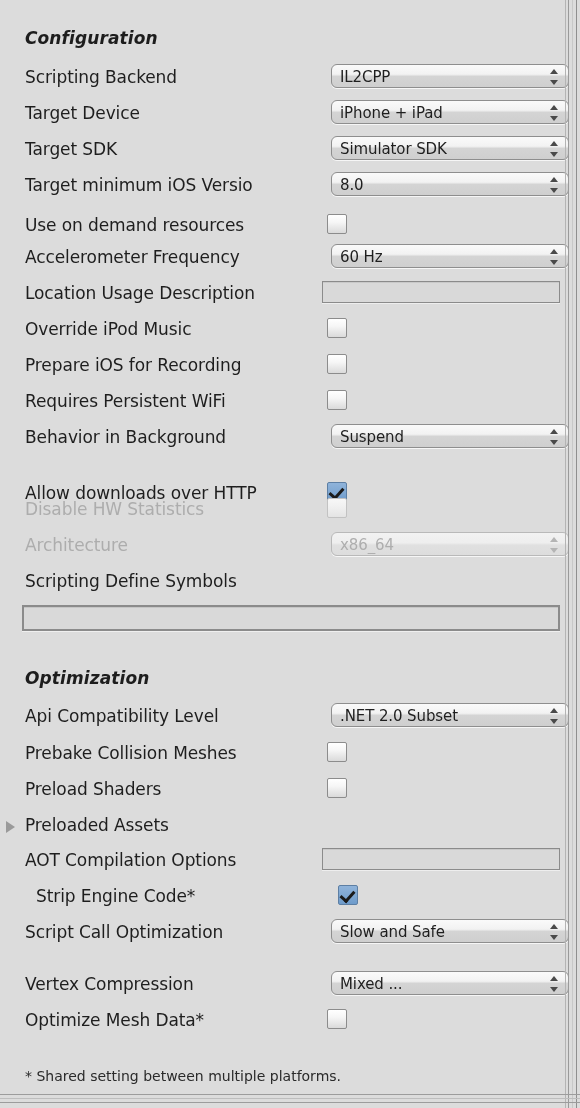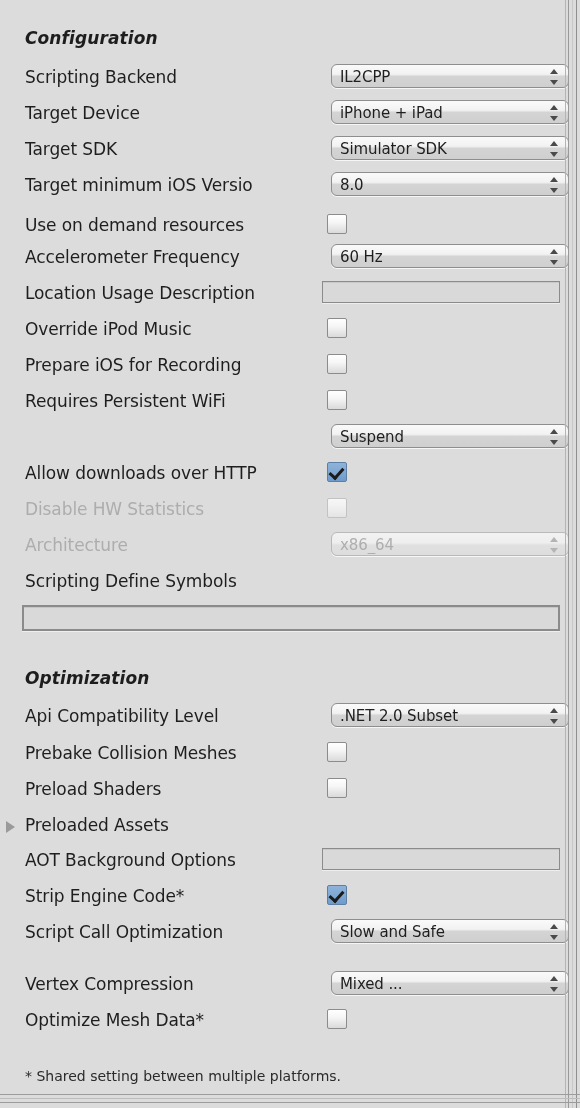--- a/index.html
+++ b/index.html
@@ -320,30 +320,31 @@
       <div class="row-label">Prepare iOS for Recording</div>
       <div class="checkbox"></div>
     </div>
 
     <div class="row" style="top:388px;">
       <div class="row-label">Requires Persistent WiFi</div>
       <div class="checkbox"></div>
     </div>
 
     <div class="row" style="top:424px;">
+      <div class="row-label">Behavior in Background</div>
       <div class="dropdown">
         <span class="dd-text">Suspend</span>
         <span class="dd-arrows">
             <i class="up"></i>
             <i class="down"></i>
           </span>
       </div>
     </div>
 
-    <div class="row" style="top:460px;">
+    <div class="row" style="top:480px;">
       <div class="row-label">Allow downloads over HTTP</div>
       <div class="checkbox checked"></div>
     </div>
 
     <div class="row" style="top:496px;">
       <div class="row-label dim">Disable HW Statistics</div>
       <div class="checkbox disabled"></div>
     </div>
 
     <div class="row" style="top:532px;">
@@ -387,27 +388,27 @@
       <div class="row-label">Preload Shaders</div>
       <div class="checkbox"></div>
     </div>
 
     <div class="row" style="top:812px;">
       <span class="foldout"></span>
       <div class="row-label">Preloaded Assets</div>
     </div>
 
     <div class="row" style="top:847px;">
-      <div class="row-label">AOT Background Options</div>
+      <div class="row-label">AOT Compilation Options</div>
       <div class="textfield">
         <span class="tf-text"></span>
       </div>
     </div>
 
-    <div class="row" style="top:883px;">
+    <div class="row" style="top:883px;margin-left:11px;">
       <div class="row-label">Strip Engine Code*</div>
       <div class="checkbox checked"></div>
     </div>
 
     <div class="row" style="top:971px;">
       <div class="row-label">Vertex Compression</div>
       <div class="dropdown">
         <span class="dd-text">Mixed ...</span>
         <span class="dd-arrows">
             <i class="up"></i>

